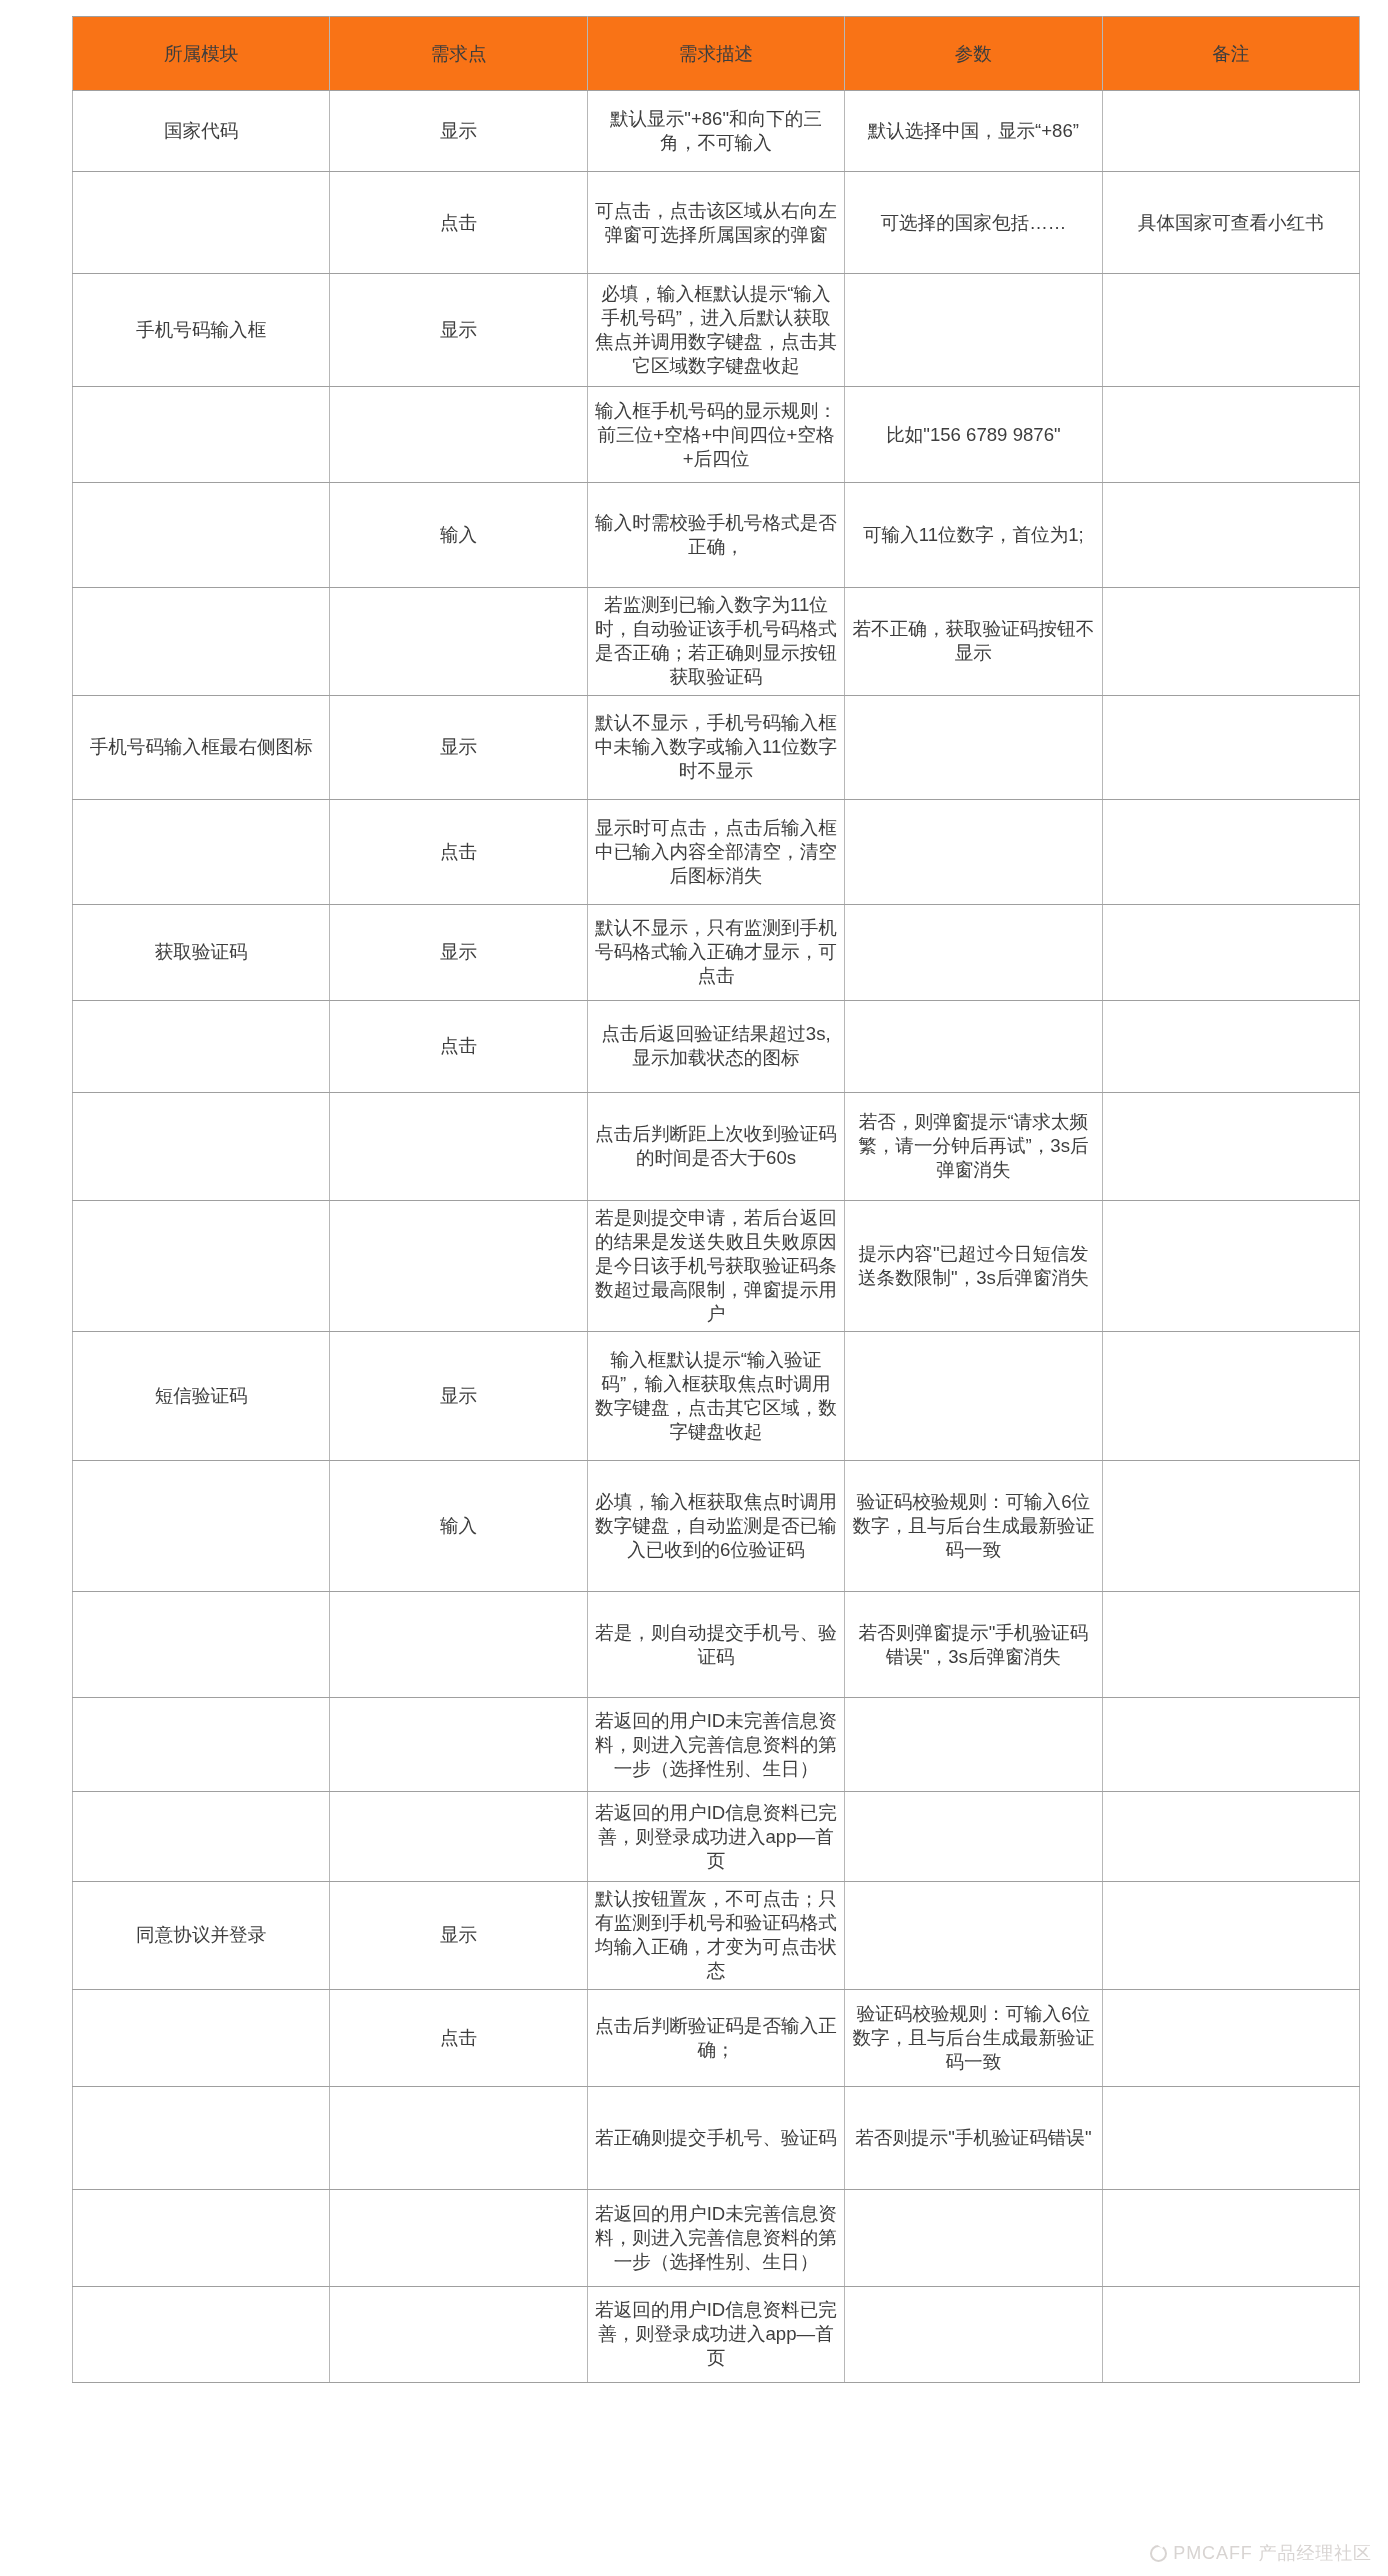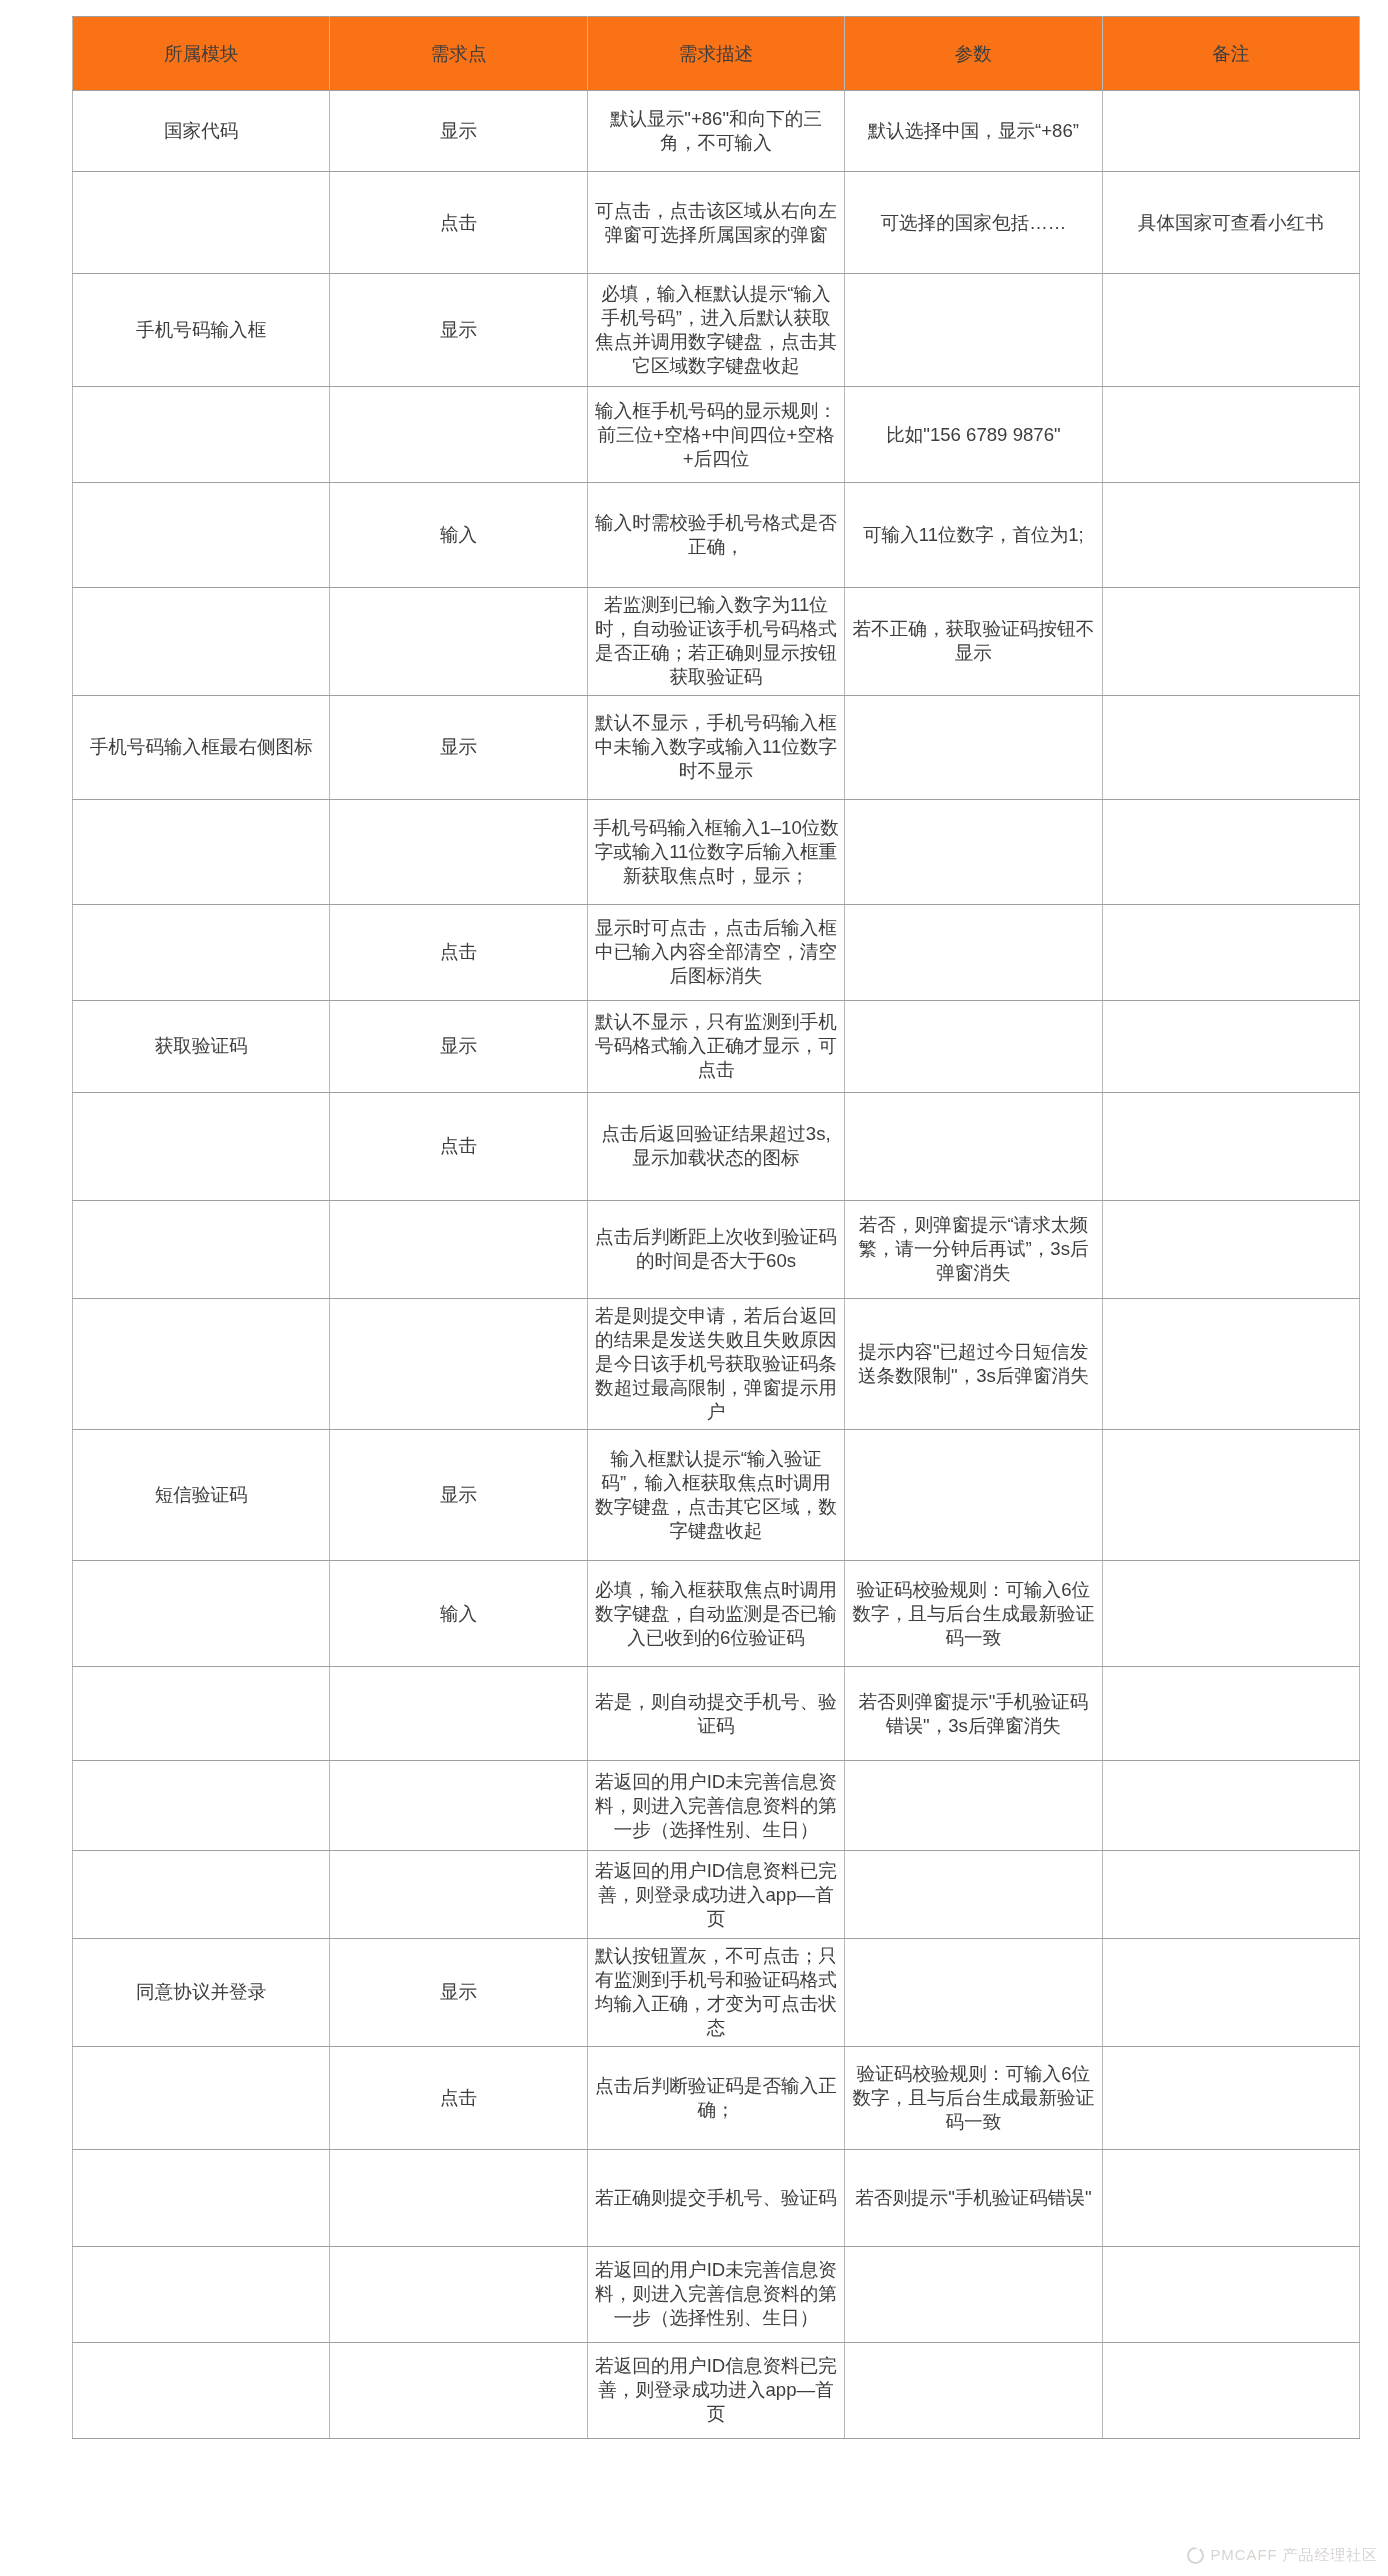--- a/index.html
+++ b/index.html
@@ -54,27 +54,27 @@
   tbody tr:nth-child(17) { height: 90px; }
   tbody tr:nth-child(18) { height: 88px; }
   tbody tr:nth-child(19) { height: 97px; }
   tbody tr:nth-child(20) { height: 103px; }
   tbody tr:nth-child(21) { height: 97px; }
   tbody tr:nth-child(22) { height: 96px; }
   tbody tr:nth-child(23) { height: 96px; }
   tbody tr:nth-child(24) { height: 93px; }
   .watermark {
     position: absolute;
-    right: 10px;
+    right: 16px;
     bottom: 10.6px;
     display: flex;
     align-items: center;
     gap: 6.2px;
     color: #d8d4d2;
-    font-size: 15px;
+    font-size: 18px;
     letter-spacing: 0.9px;
     white-space: nowrap;
   }
   .wm-ring {
     display: inline-block;
     width: 17px; height: 17px;
     border: 2.7px solid #d8d4d2;
     border-radius: 50%;
     position: relative;
   }
@@ -157,27 +157,20 @@
   </tr>
 
   <tr>
     <td>手机号码输入框最右侧图标</td>
     <td>显示</td>
     <td>默认不显示，手机号码输入框中未输入数字或输入11位数字时不显示</td>
     <td></td>
     <td></td>
   </tr>
 
-  <tr>
-    <td></td>
-    <td></td>
-    <td>手机号码输入框输入1–10位数字或输入11位数字后输入框重新获取焦点时，显示；</td>
-    <td></td>
-    <td></td>
-  </tr>
 
   <tr>
     <td></td>
     <td>点击</td>
     <td>显示时可点击，点击后输入框中已输入内容全部清空，清空后图标消失</td>
     <td></td>
     <td></td>
   </tr>
 
   <tr>

